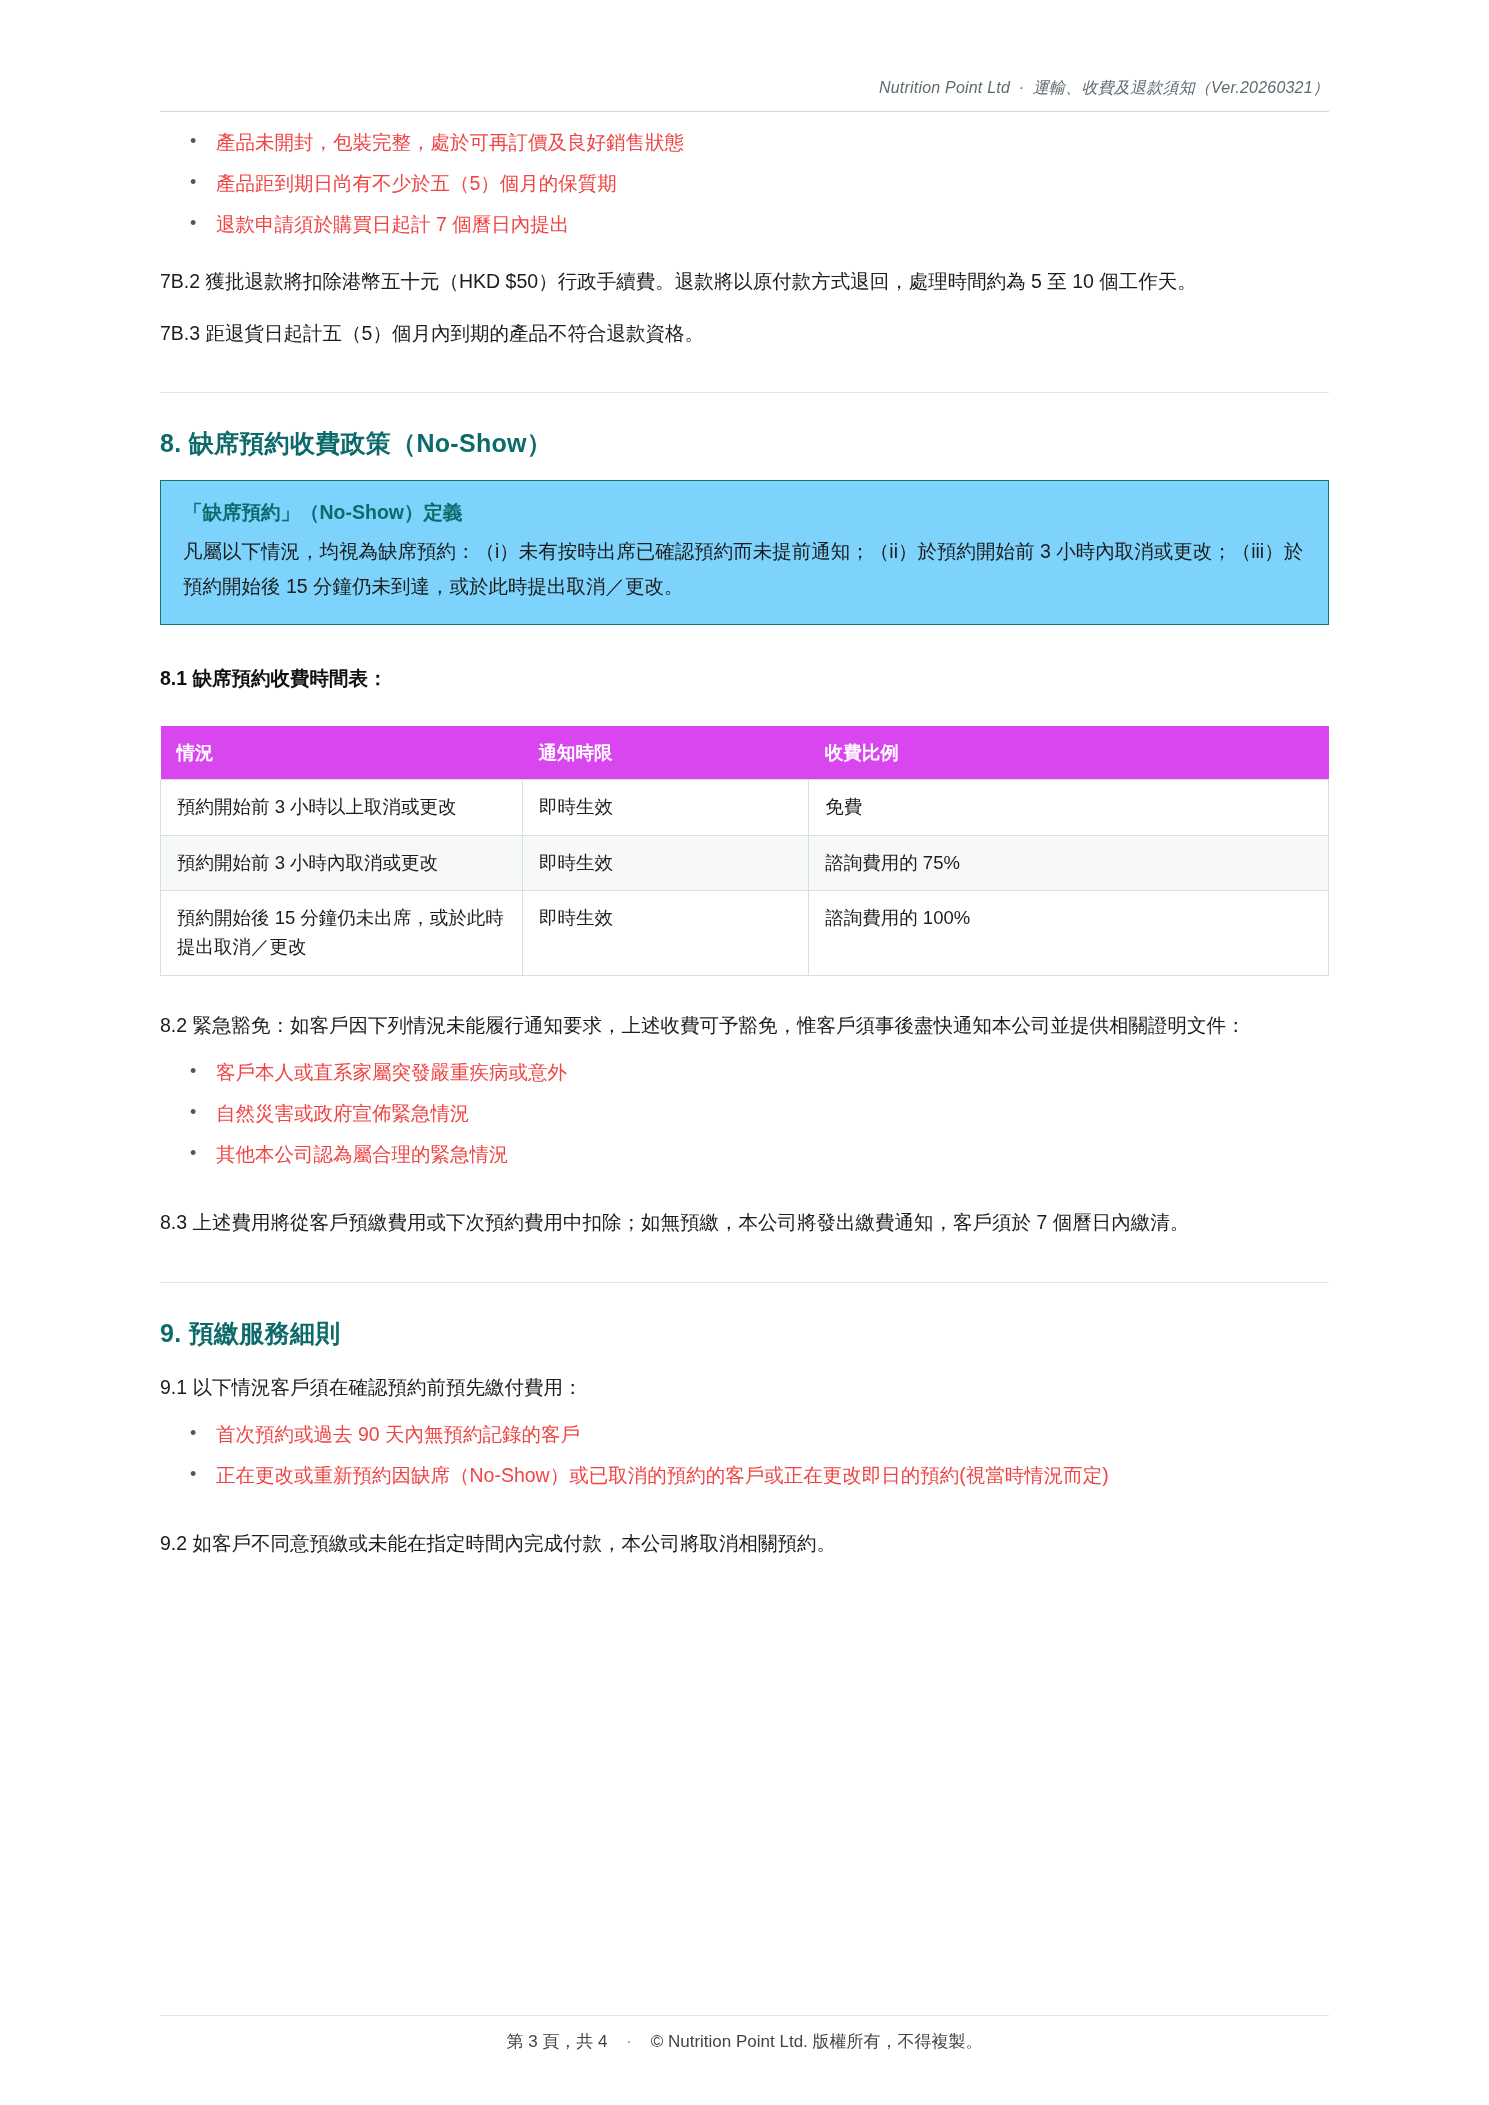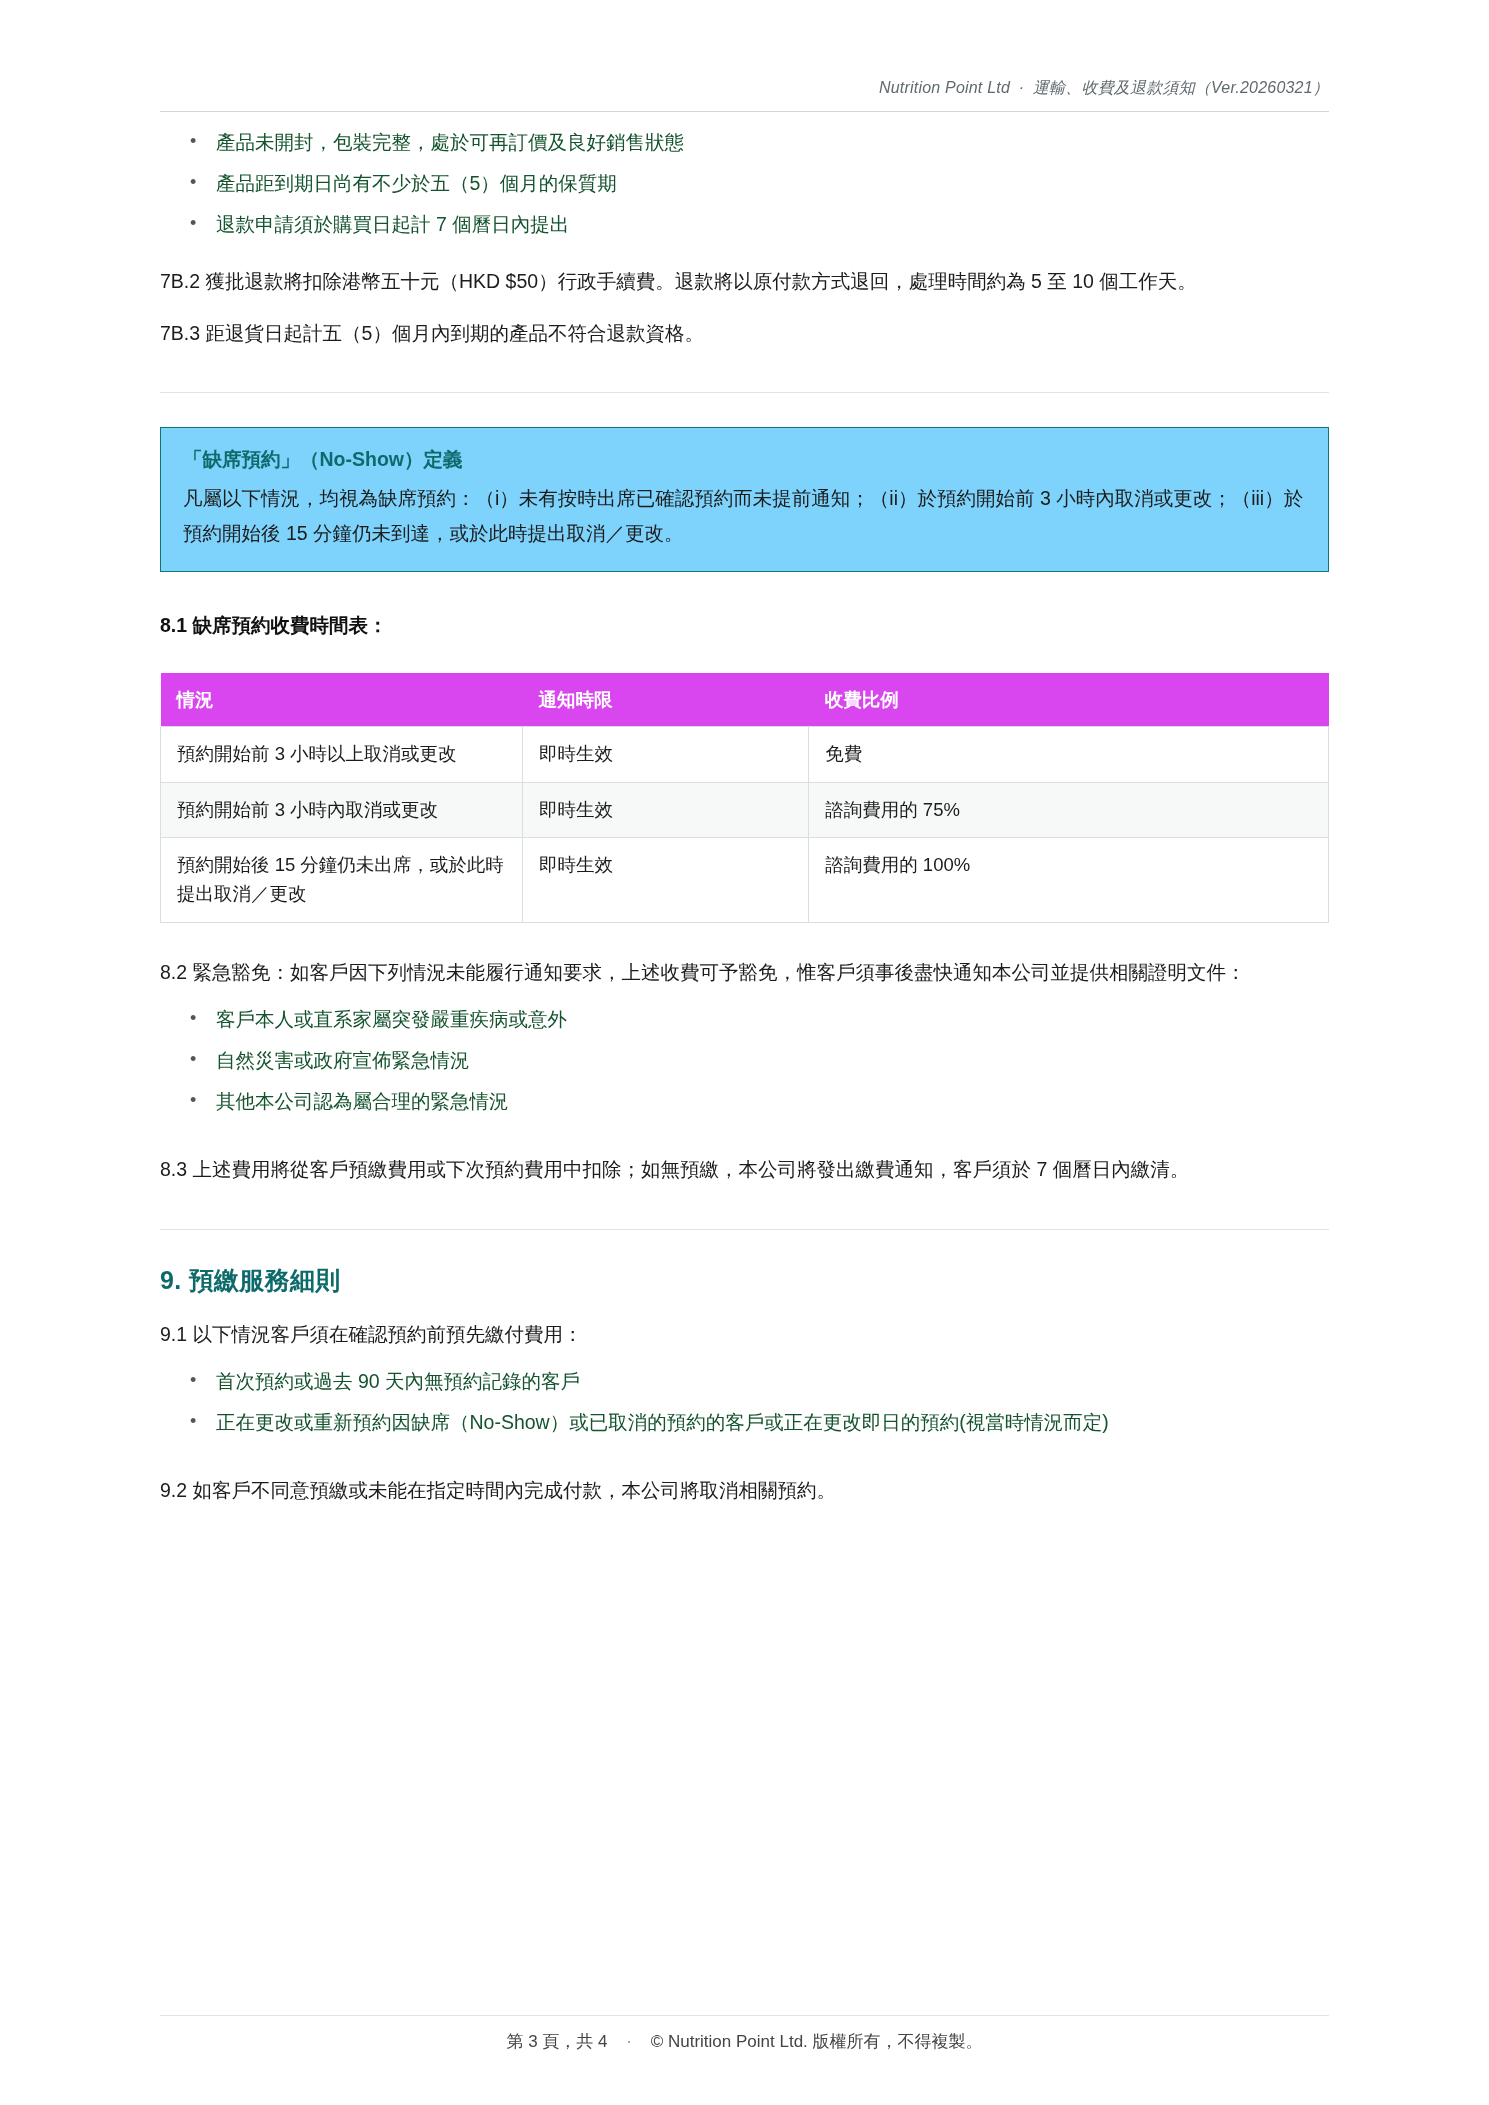--- a/index.html
+++ b/index.html
@@ -41,21 +41,21 @@
   .bullets {
     list-style: none;
     margin: 10px 0 0 0;
     padding: 0;
   }
   .bullets li {
     font-size: 19.5px;
     line-height: 1.6;
     padding: 5px 0 5px 56px;
     position: relative;
-    color: #14532d;
+    color: #ef4444;
   }
   .bullets li:before {
     content: "\2022";
     position: absolute;
     left: 30px;
     top: 5px;
     color: #555;
     font-size: 18px;
   }
   
@@ -154,20 +154,21 @@
     <li>產品未開封，包裝完整，處於可再訂價及良好銷售狀態</li>
     <li>產品距到期日尚有不少於五（5）個月的保質期</li>
     <li>退款申請須於購買日起計 7 個曆日內提出</li>
   </ul>
 
   <p class="para">7B.2  獲批退款將扣除港幣五十元（HKD $50）行政手續費。退款將以原付款方式退回，處理時間約為 5 至 10 個工作天。</p>
   <p class="para tight">7B.3  距退貨日起計五（5）個月內到期的產品不符合退款資格。</p>
 
   <hr class="divider">
 
+  <h2 class="sec-title">8.  缺席預約收費政策（No-Show）</h2>
 
   <div class="callout">
     <div class="callout-title">「缺席預約」（No-Show）定義</div>
     <div class="callout-body">凡屬以下情況，均視為缺席預約：（i）未有按時出席已確認預約而未提前通知；（ii）於預約開始前 3 小時內取消或更改；（iii）於預約開始後 15 分鐘仍未到達，或於此時提出取消／更改。</div>
   </div>
 
   <p class="sub-title">8.1  缺席預約收費時間表：</p>
 
   <table class="fee">
     <thead>

